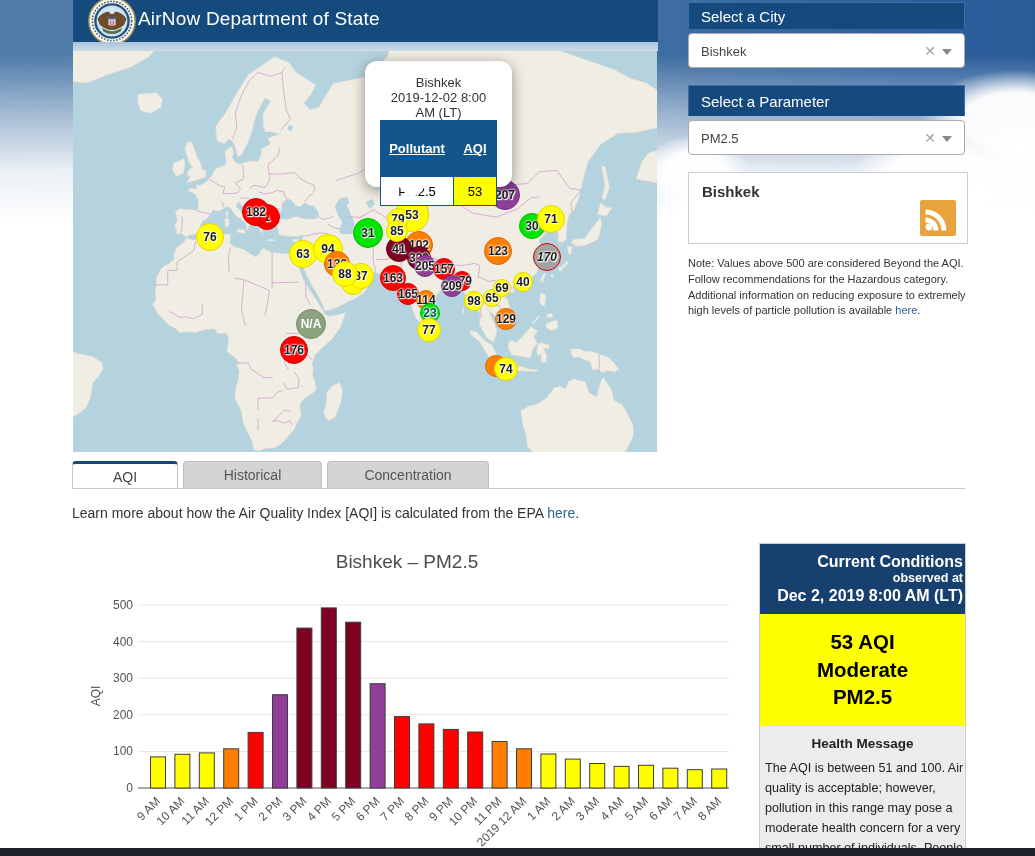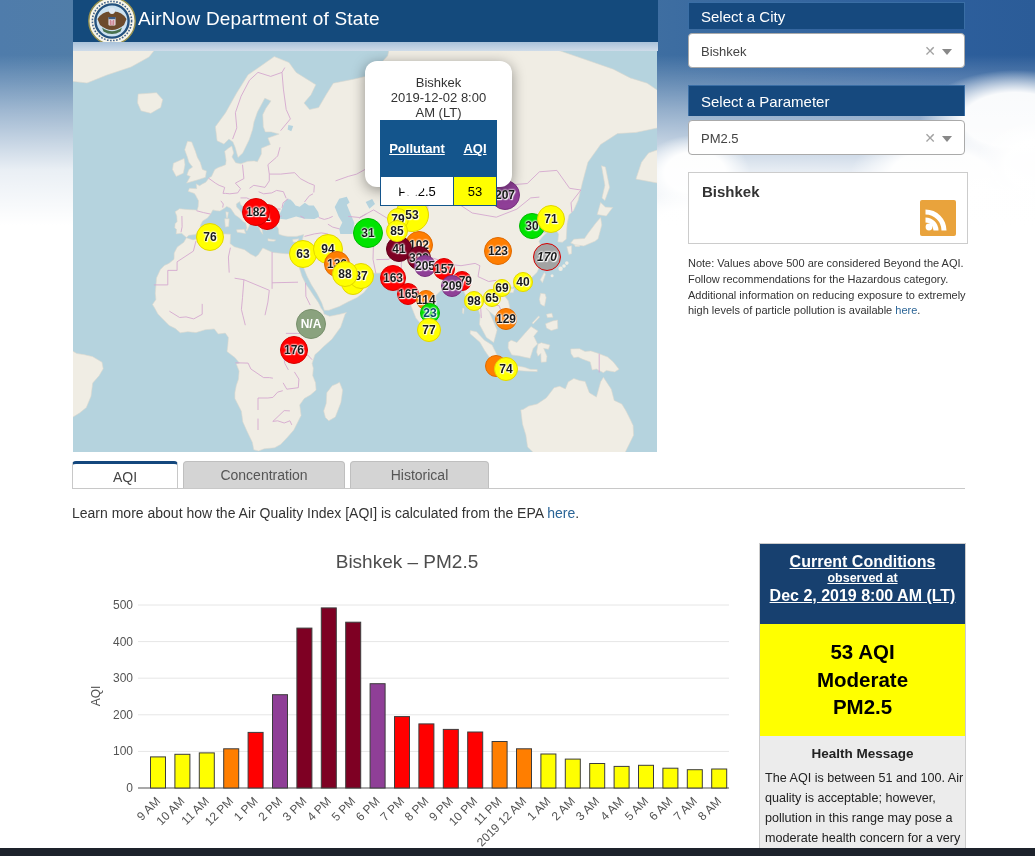--- a/index.html
+++ b/index.html
@@ -20,21 +20,21 @@
 #ptable th {background:#14558c;color:#fff;font-weight:bold;padding:20px 8px;border:1px solid #14558c;text-decoration:underline;}
 #ptable td {padding:6px 8px;border:1px solid #14558c;text-align:center;}
 #tabs {position:absolute;left:72px;top:461px;height:28px;}
 .tab {float:left;height:28px;line-height:26px;text-align:center;font-size:14px;border-radius:4px 4px 0 0;margin-right:5px;}
 .tab.on {width:106px;background:#fff;border:1px solid #c8c8c8;border-top:3px solid #14477d;border-bottom:1px solid #fff;color:#444;}
 .tab.off {background:#d4d4d4;border:1px solid #bfbfbf;border-bottom:none;color:#555;}
 #tabline {position:absolute;left:72px;top:488px;width:893px;height:1px;background:#c8c8c8;}
 #learn {position:absolute;left:72px;top:505px;font-size:14px;color:#333;}
 #learn a {color:#2a6496;text-decoration:none}
 #cc {position:absolute;left:759px;top:543px;width:207px;border:1px solid #ccc;}
-#cchead {background:#17406f;color:#fff;text-align:center;padding:8px 2px 18px;text-decoration:underline;}
+#cchead {background:#17406f;color:#fff;text-align:right;padding:8px 2px 8px;}
 #cchead .l1 {font-size:16px;font-weight:bold;line-height:19px}
 #cchead .l2 {font-size:12.5px;font-weight:bold;line-height:15px}
 #cchead .l3 {font-size:16px;font-weight:bold;line-height:20px}
 #ccyellow {background:#ffff00;text-align:center;padding:14px 0 15px;}
 #ccyellow div {font-size:20.5px;font-weight:bold;color:#000;line-height:27.5px;}
 #ccgray {background:#ececec;padding:7px 5px 30px;}
 #ccgray h4 {font-size:13.5px;text-align:center;margin:3px 0 7px;color:#222}
 #ccgray p {font-size:12.6px;line-height:20.2px;color:#222;white-space:nowrap}
 #sidebar {position:absolute;left:688px;top:2px;width:277px;}
 .shead {background:#16497e;color:#fff;font-size:15px;padding:5px 12px;height:27px;border:1px solid #3a6ea5;border-bottom:none}
@@ -321,22 +321,22 @@
               <td style="background:#fff;height:29px">PM2.5</td>
               <td style="background:#ffff00">53</td>
             </tr>
           </tbody>
         </table>
 </div>
 <div id="popuptip"></div>
 </div>
 <div id="tabs">
  <div class="tab on">AQI</div>
+ <div class="tab off" style="width:139px">Historical</div>
  <div class="tab off" style="width:162px">Concentration</div>
- <div class="tab off" style="width:139px">Historical</div>
 </div>
 <div id="tabline"></div>
 <div id="learn">Learn more about how the Air Quality Index [AQI] is calculated from the EPA <a>here</a>.</div>
 <svg width="682" height="316" viewBox="0 0 682 316" style="position:absolute;left:73px;top:540px;font-family:'Liberation Sans',sans-serif">
 <text x="334" y="28" font-size="19" fill="#4d4d4d" text-anchor="middle">Bishkek – PM2.5</text>
 <line x1="65" y1="211.4" x2="656" y2="211.4" stroke="#e6e6e6" stroke-width="1"></line>
 <line x1="65" y1="174.8" x2="656" y2="174.8" stroke="#e6e6e6" stroke-width="1"></line>
 <line x1="65" y1="138.2" x2="656" y2="138.2" stroke="#e6e6e6" stroke-width="1"></line>
 <line x1="65" y1="101.6" x2="656" y2="101.6" stroke="#e6e6e6" stroke-width="1"></line>
 <line x1="65" y1="65.0" x2="656" y2="65.0" stroke="#e6e6e6" stroke-width="1"></line>

